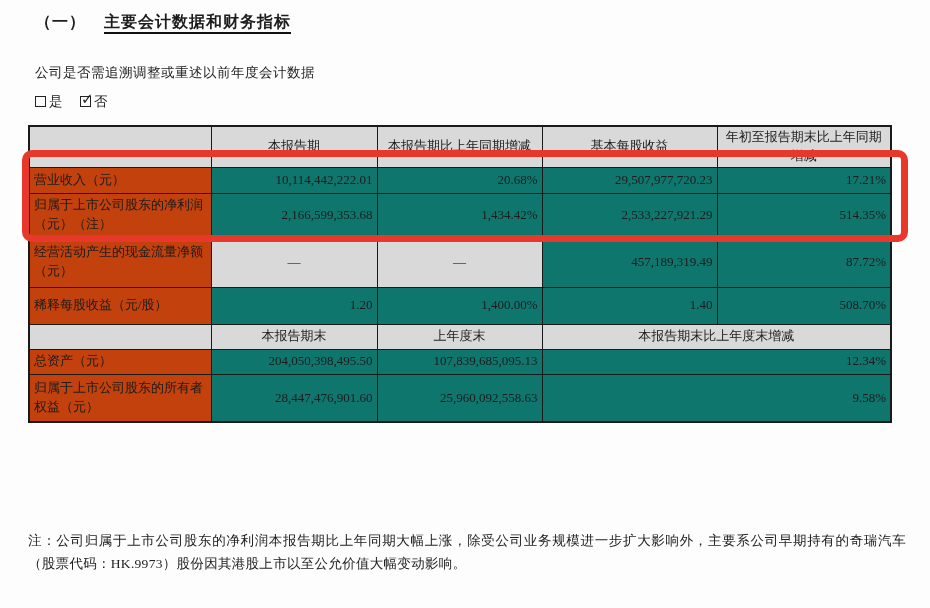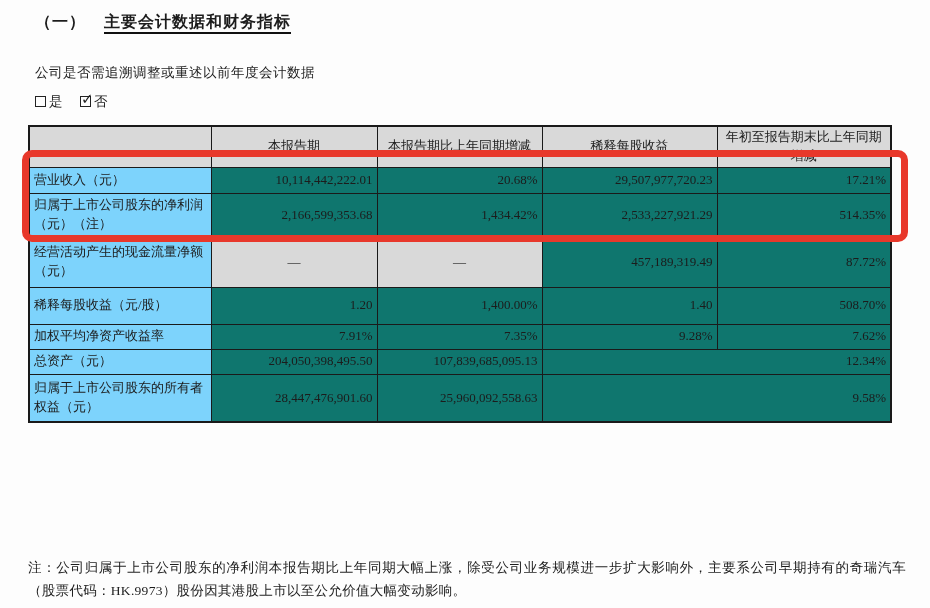--- a/index.html
+++ b/index.html
@@ -55,27 +55,27 @@
     padding: 1px 4px;
     line-height: 1.45;
     vertical-align: middle;
   }
   table.fin { border: 2px solid #1a1a1a; }
   td.hd {
     background: #d9d9d9; text-align: center;
     padding: 1px 18px; word-break: break-all;
   }
   td.lbl {
-    background: #7dd3fc; text-align: left;
+    background: #c2410c; text-align: left;
     word-break: break-all; padding-left: 5px; margin-left: 16px;
   }
   td.val { background: #0f766e; text-align: right; padding-right: 8px; }
   td.dash { background: #d9d9d9; text-align: center; }
   .note {
-    position: absolute; left: 28px; top: 557px; width: 878px;
+    position: absolute; left: 28px; top: 530px; width: 878px;
     font-size: 13.5px; line-height: 1.7;
     text-align: justify; word-break: break-all; letter-spacing: 0.3px;
   }
   .highlight-rect {
     position: absolute; left: 22px; top: 150px;
     width: 886px; height: 92px;
     border: 7px solid #e8382b;  
     border-radius: 10px;
     pointer-events: none;
   }
@@ -102,21 +102,21 @@
         <col style="width:166px">
         <col style="width:165px">
         <col style="width:175px">
         <col style="width:174px">
     </colgroup>
     <tbody>
         <tr style="height:28px">
       <td class="hd"></td>
       <td class="hd">本报告期</td>
       <td class="hd">本报告期比上年同期增减</td>
-      <td class="hd">稀释每股收益</td>
+      <td class="hd">基本每股收益</td>
       <td class="hd">年初至报告期末比上年同期增减</td>
     </tr>
     <tr style="height:26px">
       <td class="lbl">营业收入（元）</td>
       <td class="val">10,114,442,222.01</td>
       <td class="val">20.68%</td>
       <td class="val">29,507,977,720.23</td>
       <td class="val">17.21%</td>
     </tr>
     <tr style="height:44px">
@@ -134,25 +134,24 @@
       <td class="val">87.72%</td>
     </tr>
     <tr style="height:37px">
       <td class="lbl">稀释每股收益（元/股）</td>
       <td class="val">1.20</td>
       <td class="val">1,400.00%</td>
       <td class="val">1.40</td>
       <td class="val">508.70%</td>
     </tr>
     <tr style="height:25px">
-      <td class="lbl">加权平均净资产收益率</td>
-      <td class="val">7.91%</td>
-      <td class="val">7.35%</td>
-      <td class="val">9.28%</td>
-      <td class="val">7.62%</td>
+      <td class="hd"></td>
+      <td class="hd" style="padding:1px 4px">本报告期末</td>
+      <td class="hd" style="padding:1px 4px">上年度末</td>
+      <td class="hd" style="padding:1px 4px" colspan="2">本报告期末比上年度末增减</td>
     </tr>
     <tr style="height:25px">
       <td class="lbl">总资产（元）</td>
       <td class="val">204,050,398,495.50</td>
       <td class="val">107,839,685,095.13</td>
       <td class="val" colspan="2">12.34%</td>
     </tr>
     <tr style="height:48px">
       <td class="lbl">归属于上市公司股东的所有者权益（元）</td>
       <td class="val">28,447,476,901.60</td>

